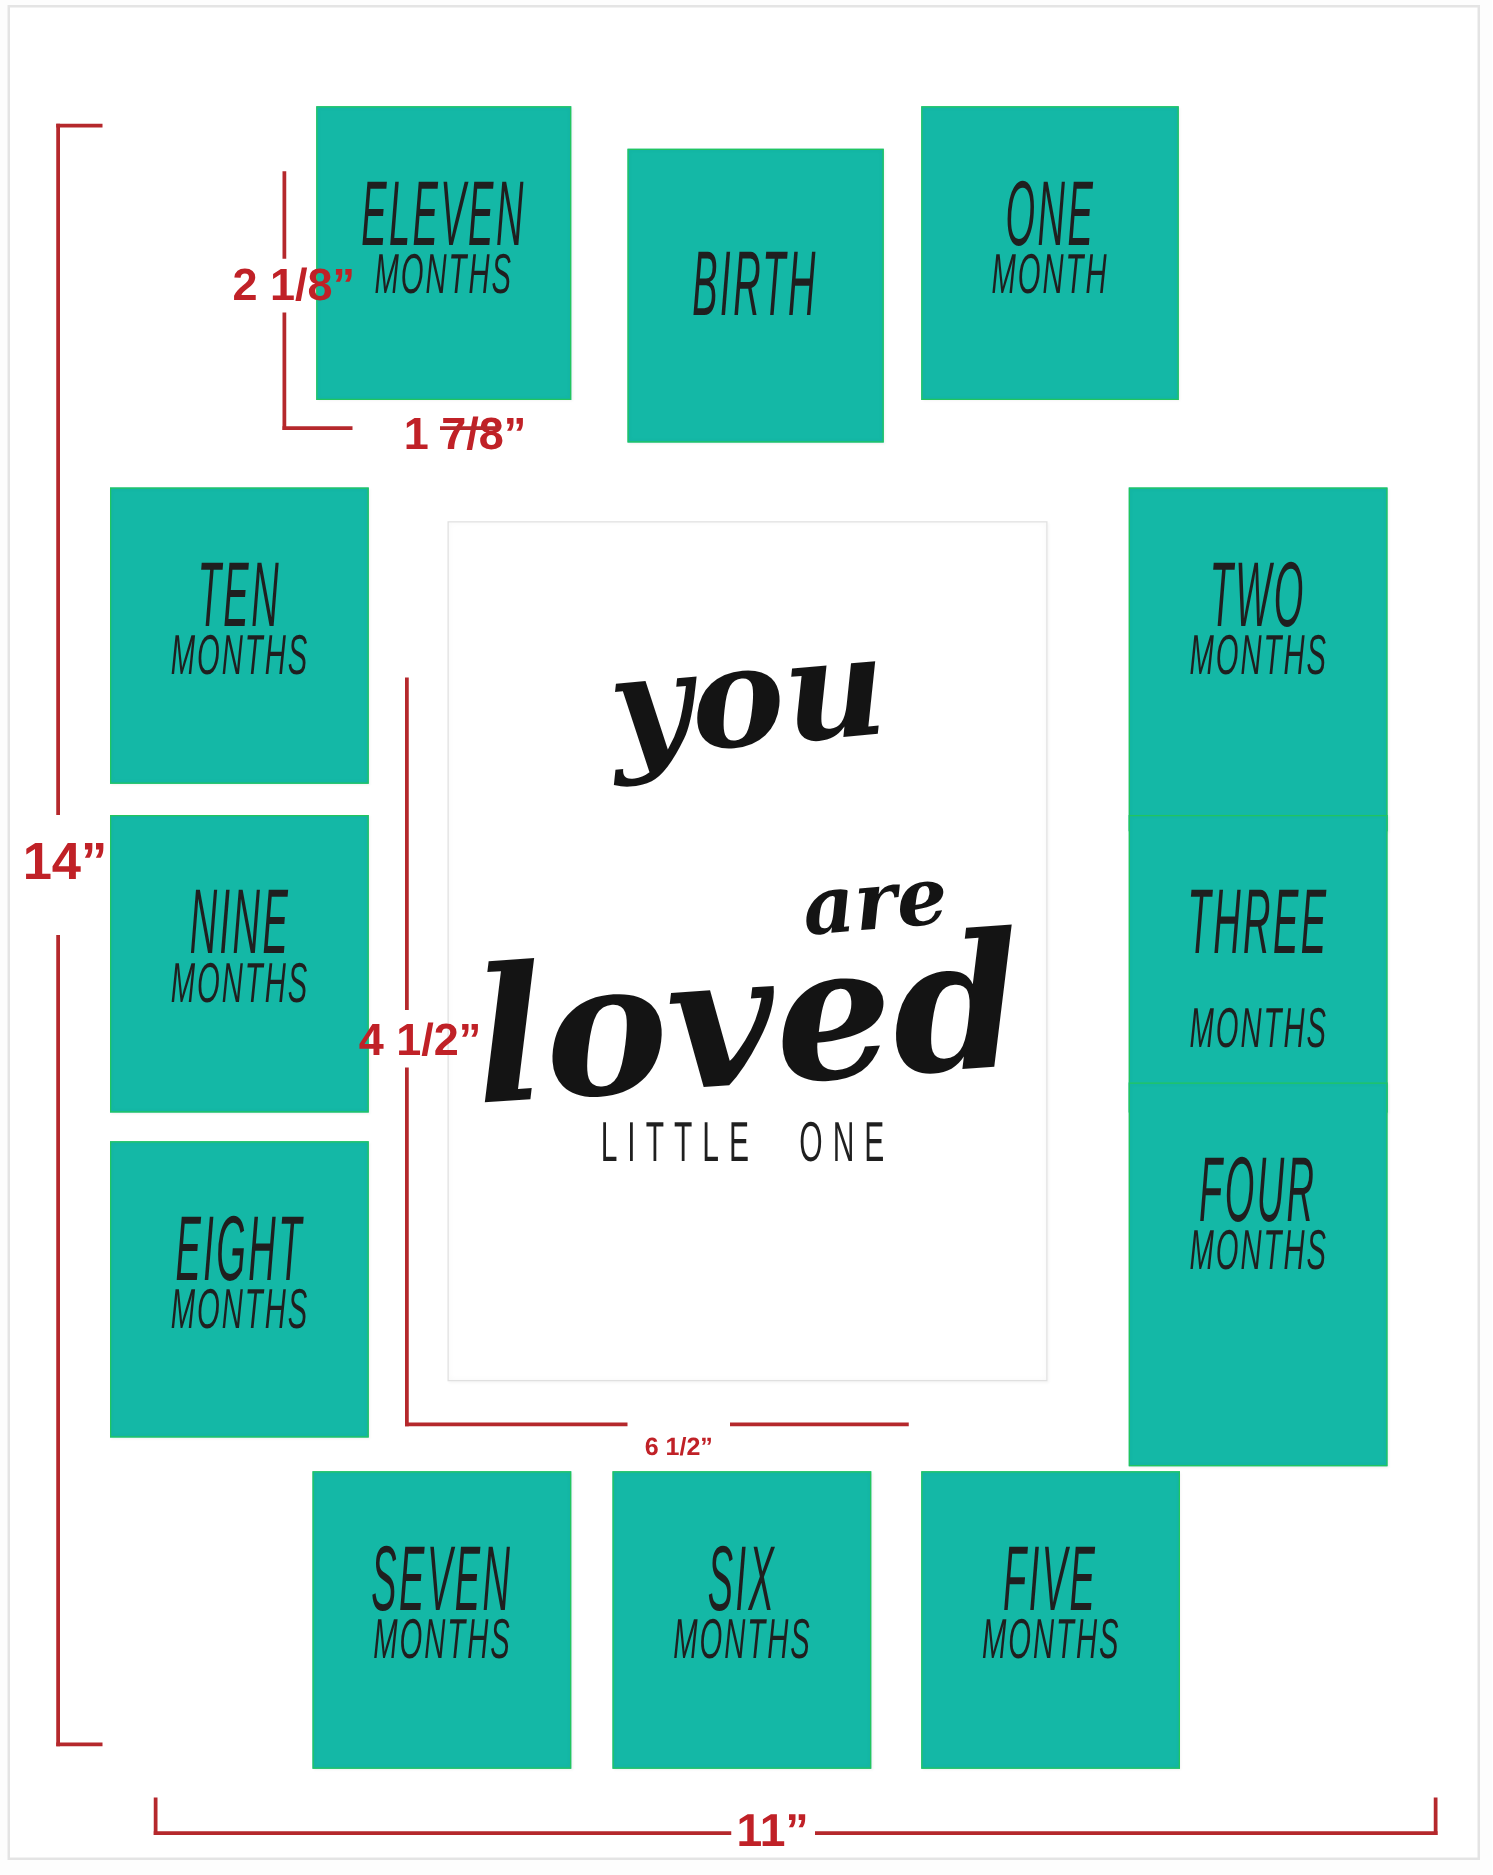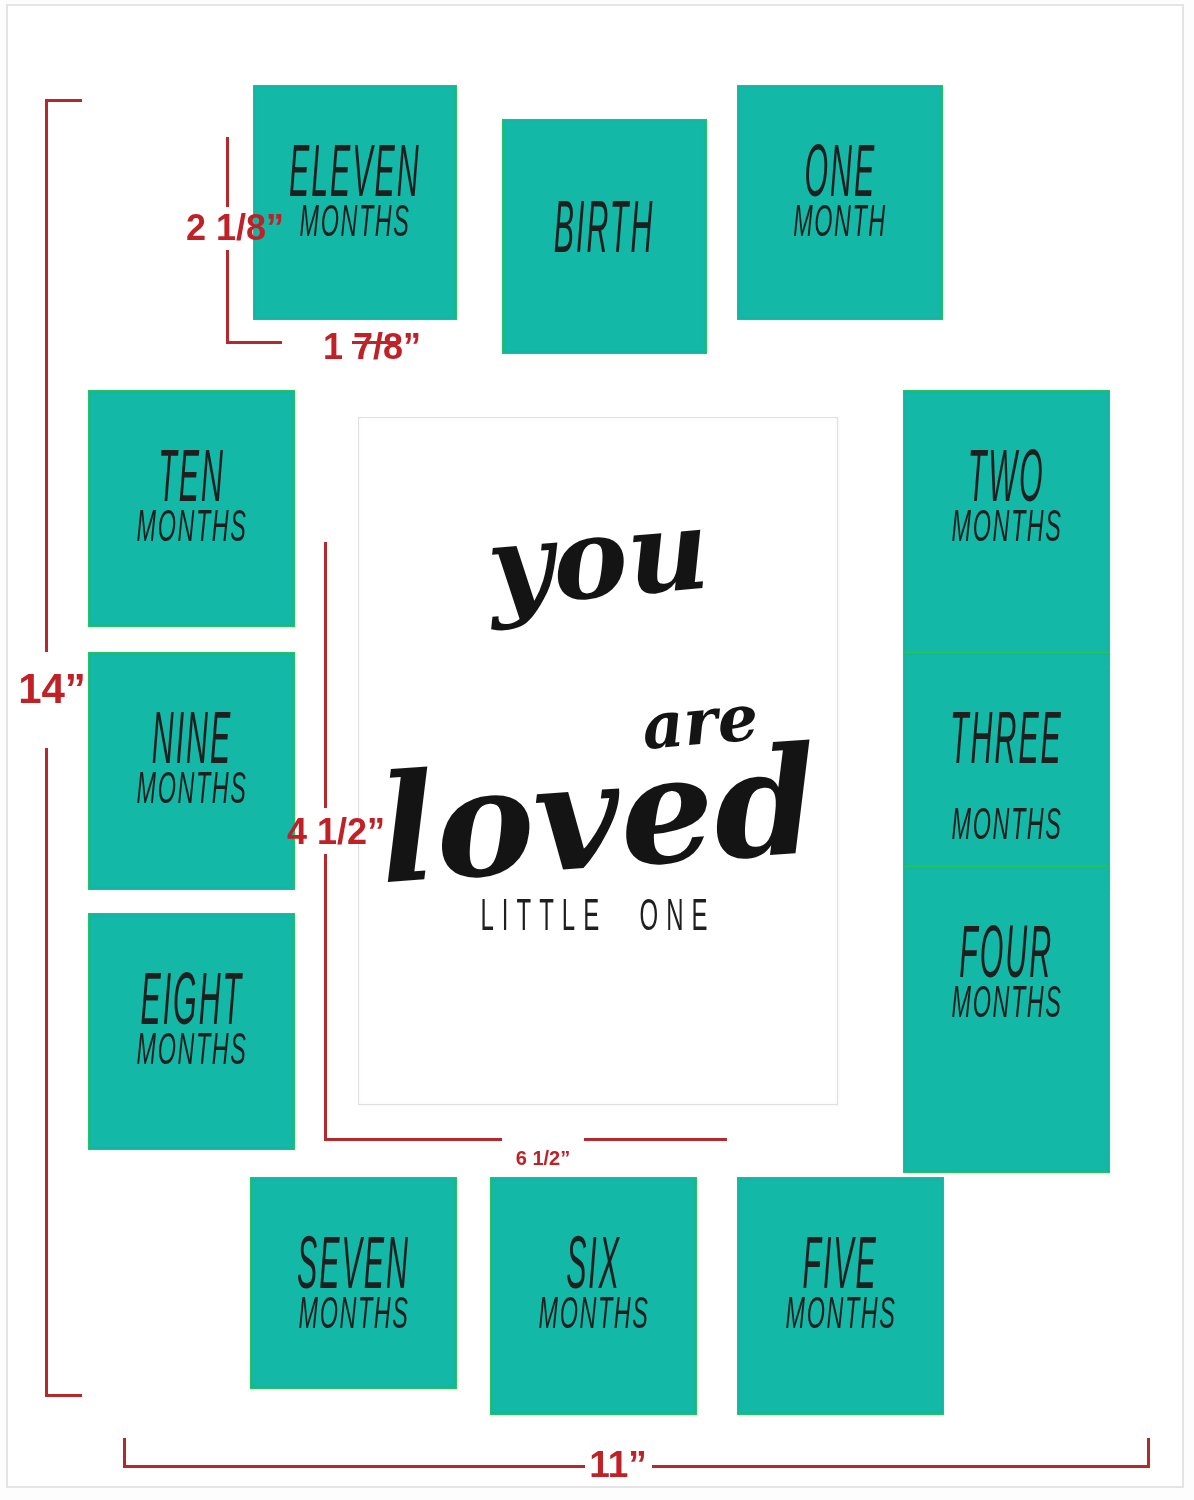--- a/index.html
+++ b/index.html
@@ -34,21 +34,21 @@
   
   .p-eleven{left:253px;top:85px;width:204px;height:235px;}
   .p-birth{left:502px;top:85px;width:205px;height:235px;margin-top:34px;}
   .p-one{left:737px;top:85px;width:206px;height:235px;}
   .p-ten{left:88px;top:390px;width:207px;height:237px;}
   .p-two{left:903px;top:390px;width:207px;height:275px;}
   .p-nine{left:88px;top:652px;width:207px;height:238px;}
   .p-three{left:903px;top:652px;width:207px;height:238px;gap:36px;}
   .p-eight{left:88px;top:913px;width:207px;height:237px;}
   .p-four{left:903px;top:866px;width:207px;height:307px;}
-  .p-seven{left:250px;top:1177px;width:207px;height:212px;}
+  .p-seven{left:250px;top:1177px;width:207px;height:238px;}
   .p-six{left:490px;top:1177px;width:207px;height:238px;}
   .p-five{left:737px;top:1177px;width:207px;height:238px;}
   
   .center-opening{
     position:absolute;left:358px;top:417px;width:480px;height:688px;
     background:#ffffff;border:1px solid #e0e0e0;box-sizing:border-box;
     box-shadow:inset 0 0 5px rgba(0,0,0,0.03),1px 1px 2px rgba(0,0,0,0.04);
   }
   .script{
     position:absolute;font-family:"DejaVu Serif",serif;font-style:italic;

